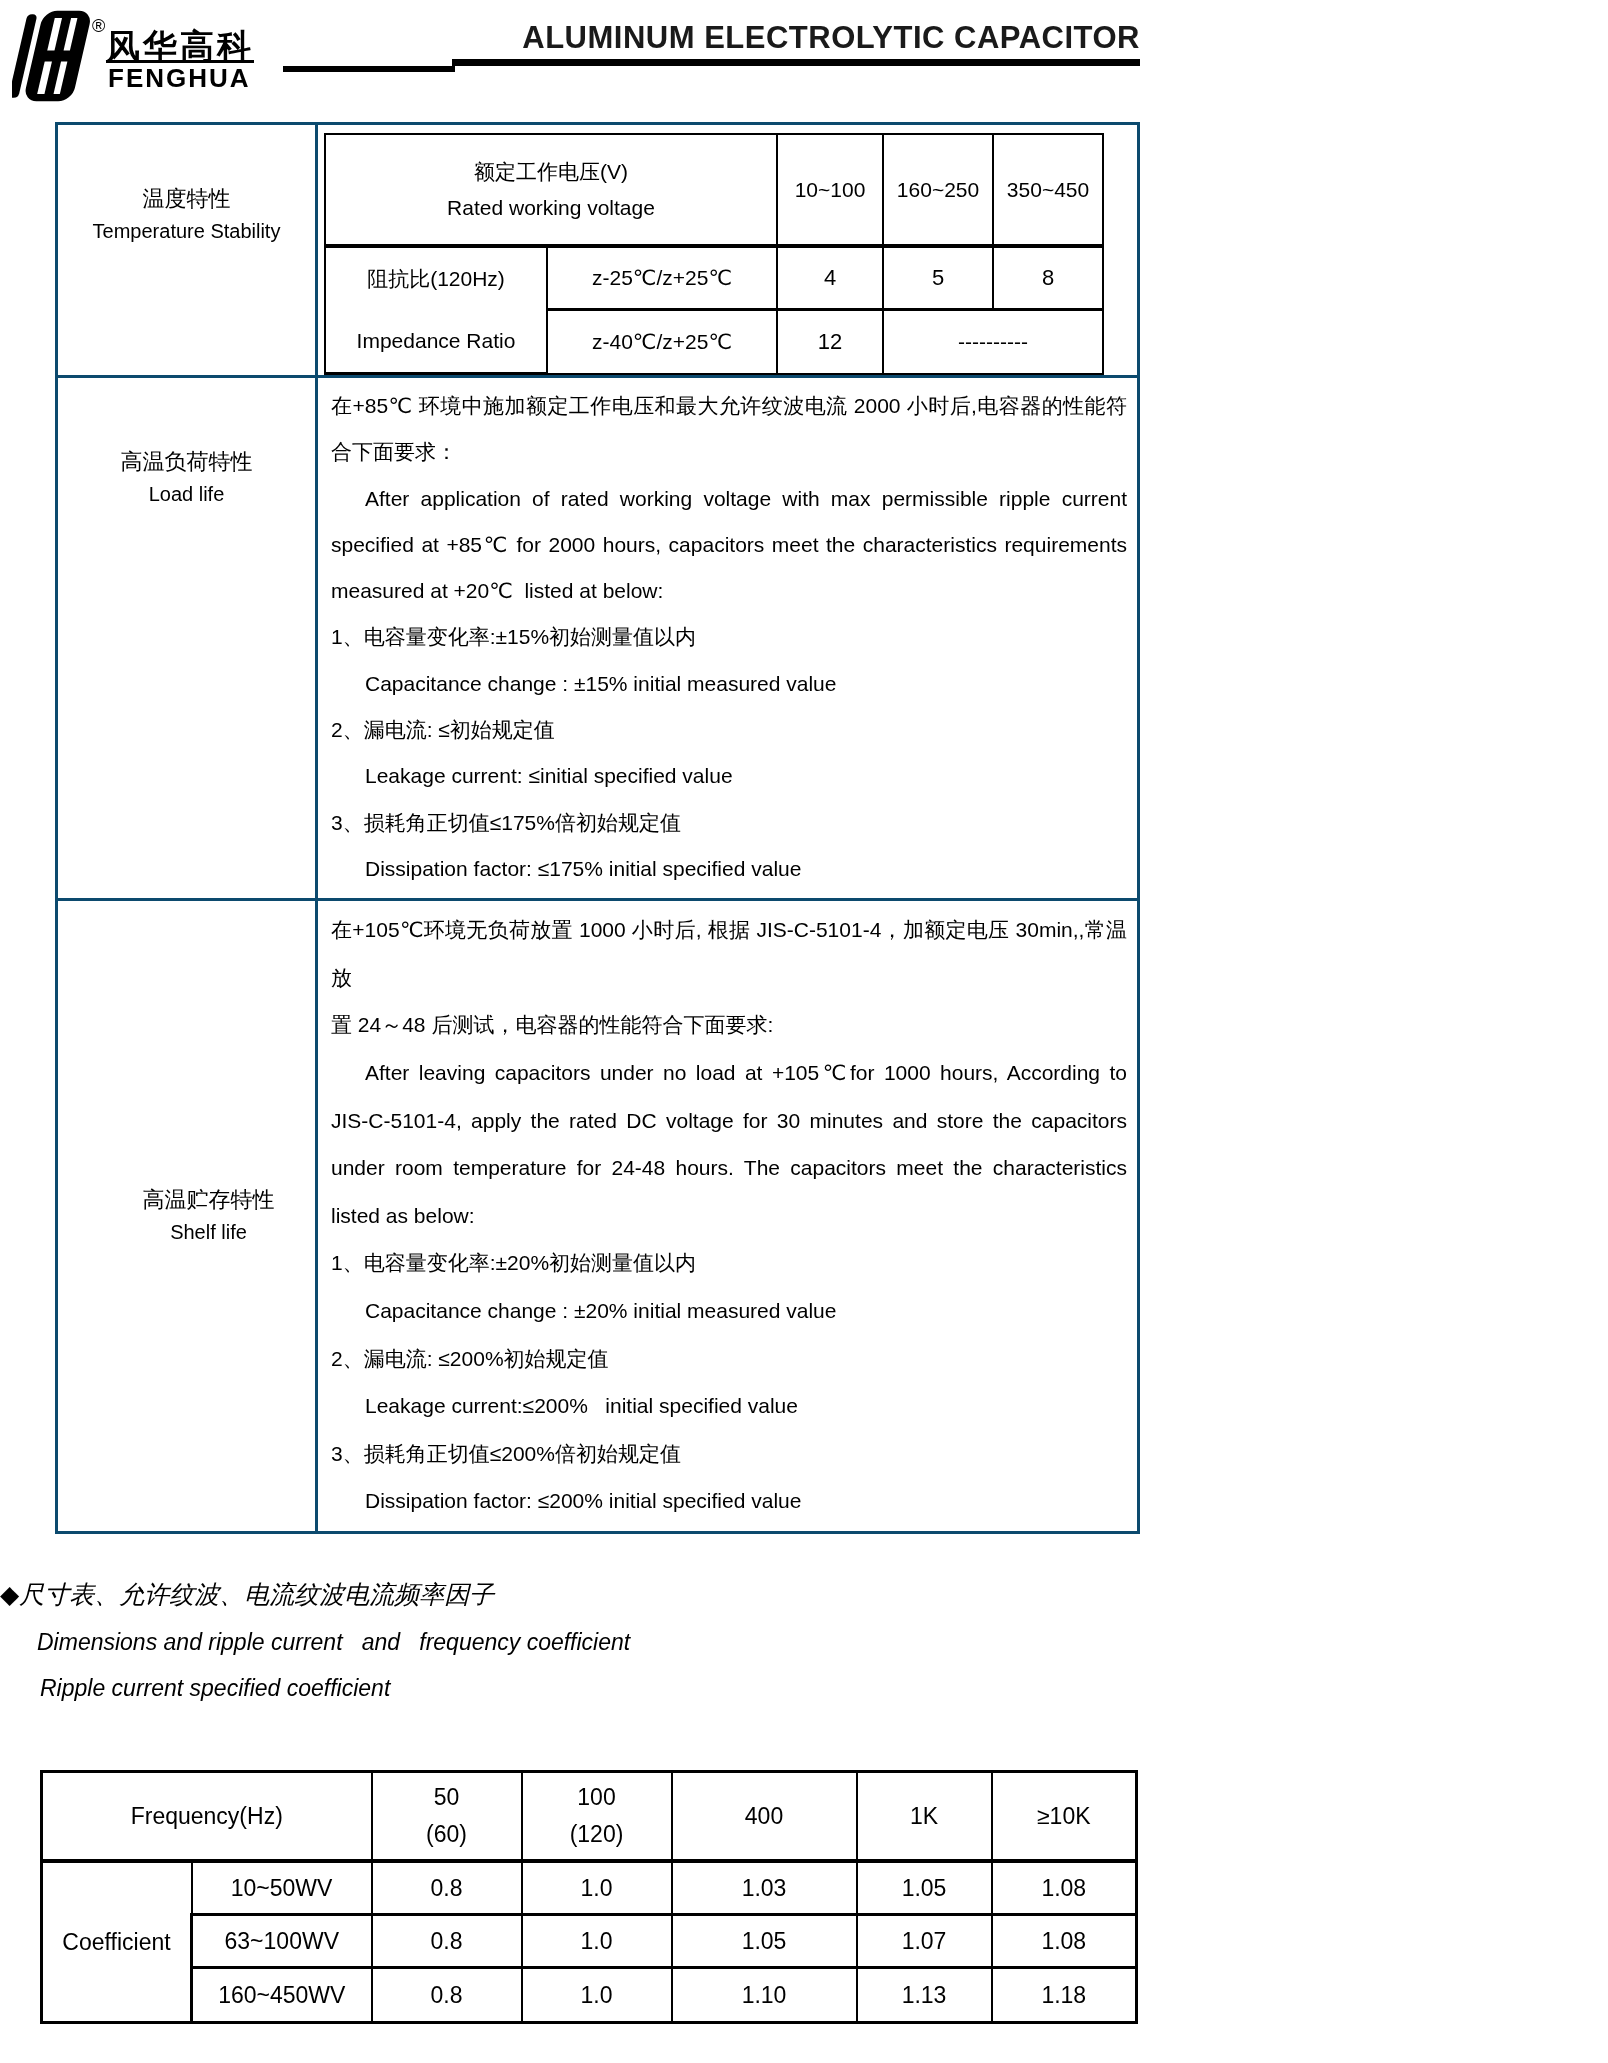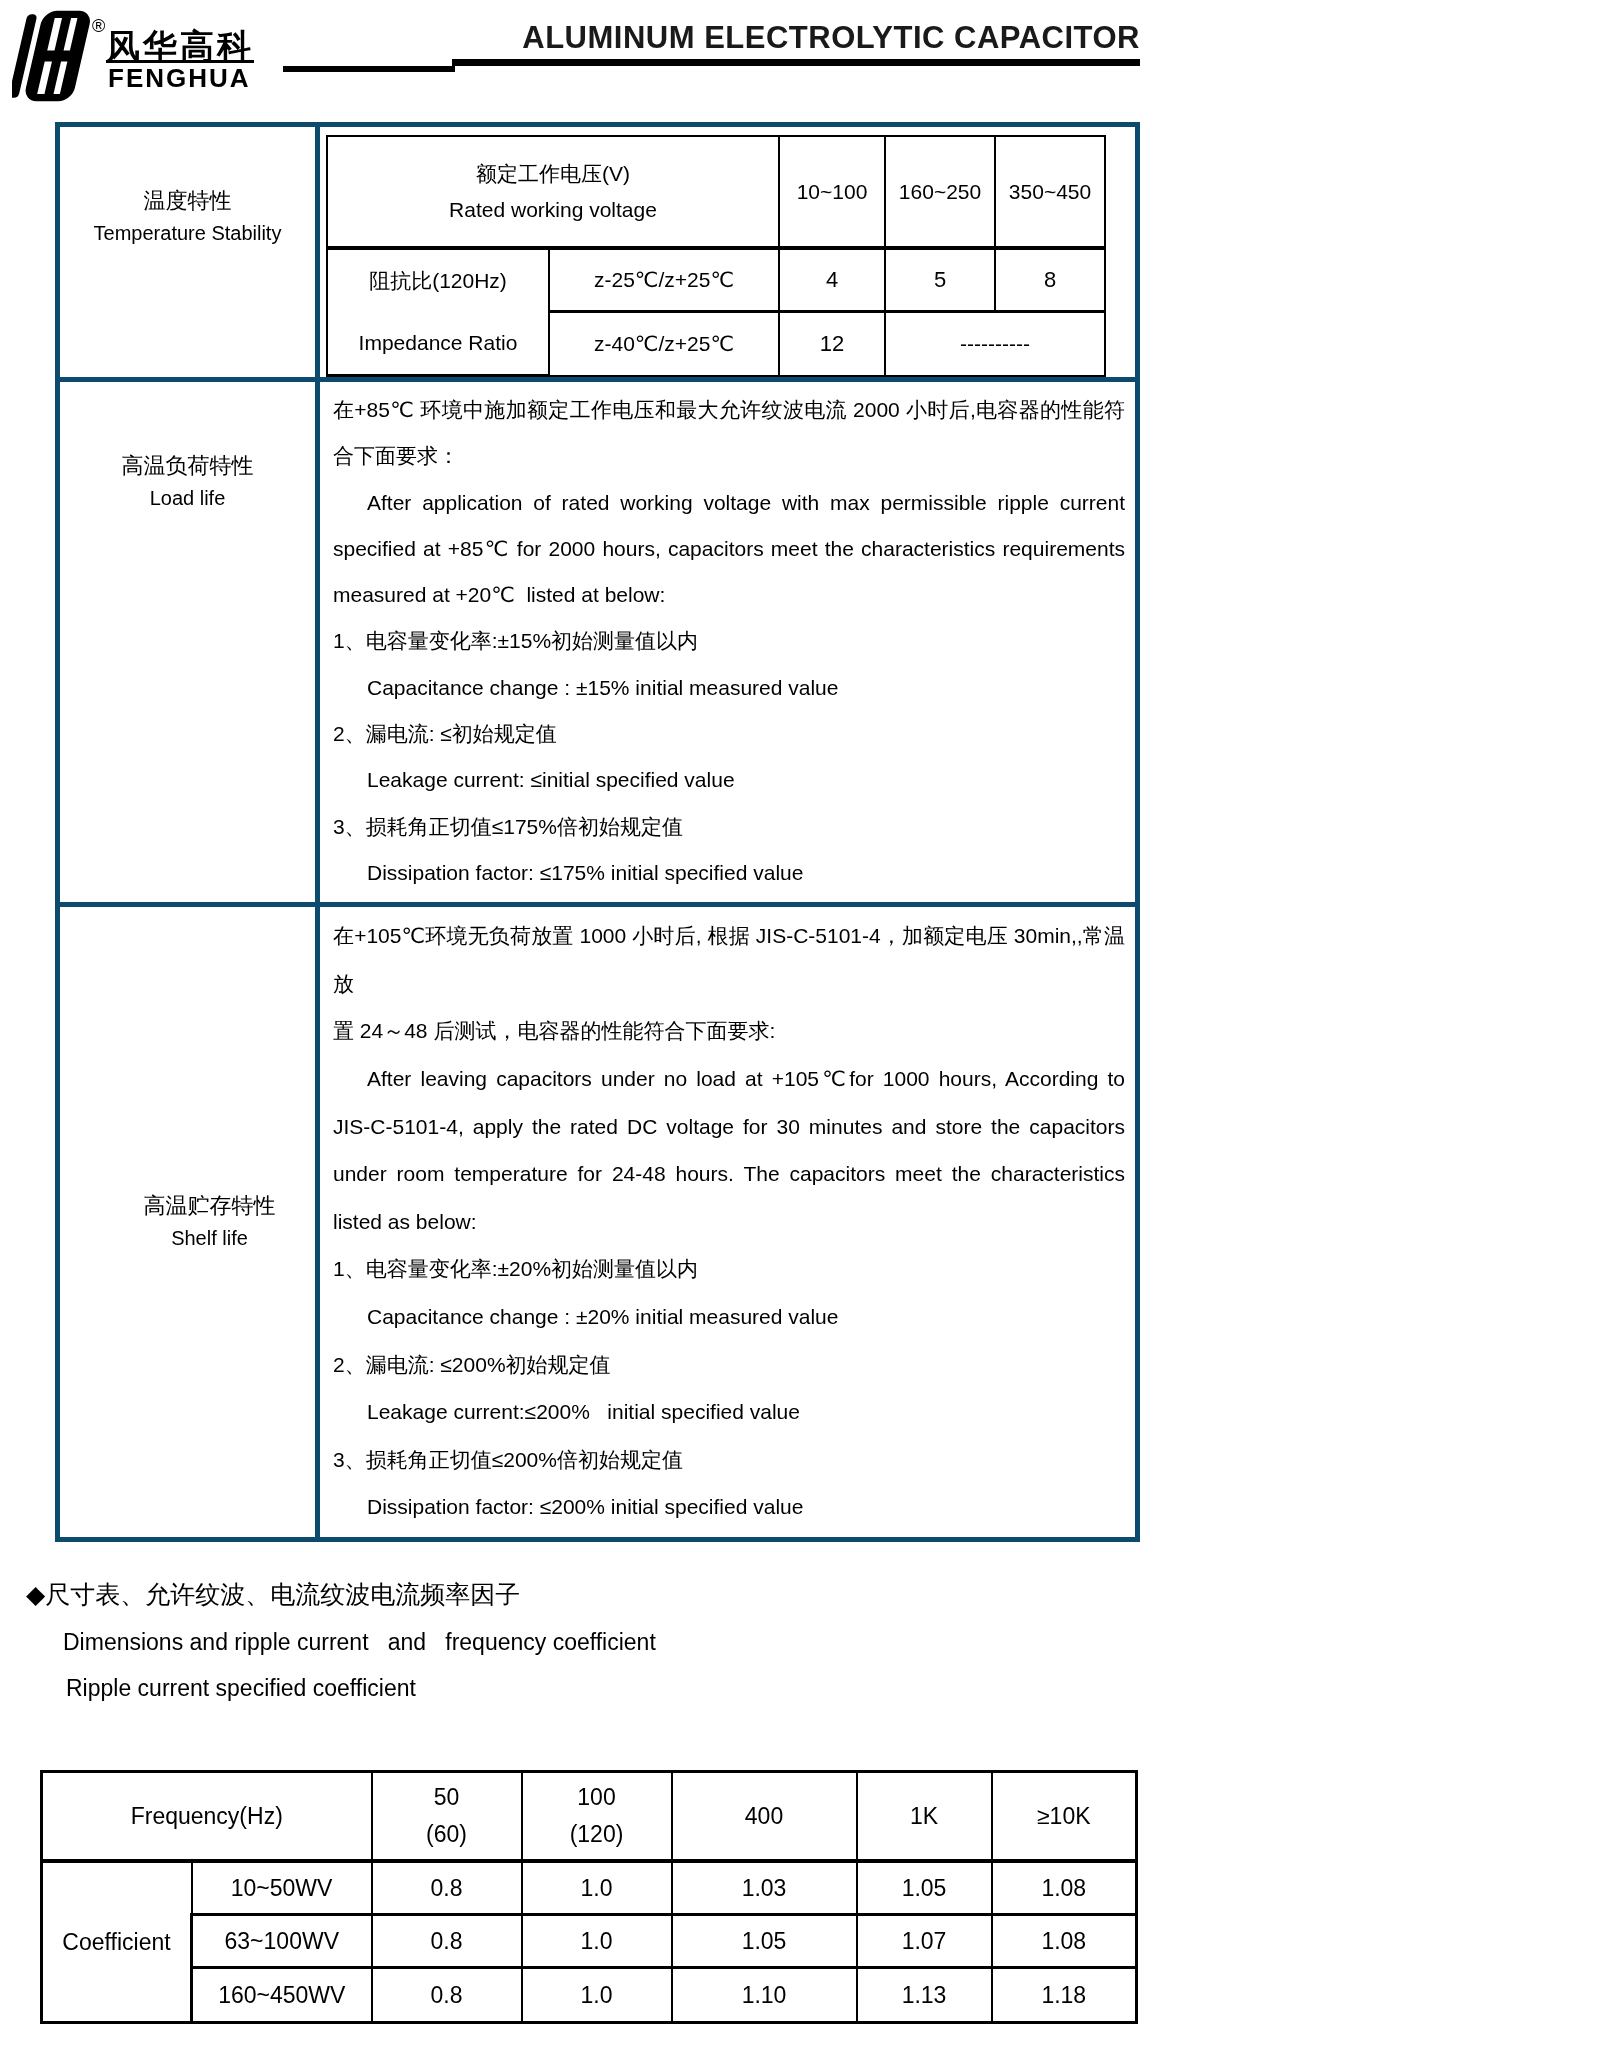--- a/index.html
+++ b/index.html
@@ -14,21 +14,21 @@
   .brand-cn{position:absolute;left:106px;top:24px;font-size:34px;font-weight:bold;letter-spacing:3px;text-decoration:underline;}
   .brand-en{position:absolute;left:108px;top:63px;font-size:26px;font-weight:700;letter-spacing:2px;}
   .page-title{position:absolute;right:468px;top:20px;font-size:31px;font-weight:800;color:#1a1a1a;letter-spacing:.5px;white-space:nowrap;}
   .rule-a{position:absolute;left:283px;top:66px;width:172px;height:6px;background:#000;}
   .rule-b{position:absolute;left:452px;top:59px;width:688px;height:7px;background:#000;}
 
   
   table{border-collapse:collapse;table-layout:fixed;}
   td{padding:0;}
   .spec{position:absolute;left:55px;top:122px;width:1085px;}
-  .spec > tbody > tr > td{border:5px solid #0c4a6e;}
+  .spec > tbody > tr > td{border:3px solid #0c4a6e;}
   .spec .lbl{text-align:center;vertical-align:top;}
   .spec .lbl .l1{font-size:22px;line-height:32px;}
   .spec .lbl .l2{font-size:20px;line-height:32px;}
   .lbl-temp{padding-top:58px;}
   .lbl-load{padding-top:68px;}
   .lbl-shelf{vertical-align:middle !important;padding-left:44px;}
   .cont{vertical-align:top;}
 
   
   .inner{margin:8px 0 0 6px;width:778px;}
@@ -43,21 +43,21 @@
   .bodycell{padding:5px 10px 6px 13px;}
   .ln{font-size:21px;}
   .load .ln{line-height:46.3px;}
   .shelf .ln{line-height:47.6px;}
   .ln.pre{white-space:pre-wrap;}
   .ln.just{text-align:justify;text-align-last:justify;}
   .ln.ind{text-indent:34px;}
   .ln.sub{padding-left:34px;}
 
   
-  .sect{position:absolute;left:26px;top:1576px;width:1120px;}
+  .sect{position:absolute;left:0;top:1576px;width:1120px;font-style:italic;}
   .h-cn{font-size:25px;line-height:36px;white-space:pre-wrap;}
   .h-en{font-size:23px;line-height:36px;margin-top:12px;padding-left:37px;white-space:pre-wrap;}
   .s-cn{font-size:24px;line-height:36px;margin-top:8px;padding-left:44px;}
   .s-en{font-size:23px;line-height:36px;margin-top:10px;padding-left:40px;}
 
   
   .freq{position:absolute;left:40px;top:1770px;width:1095px;}
   .freq td{border:2px solid #000;text-align:center;vertical-align:middle;font-size:23px;}
   .freq tr td:first-child{border-left:3px solid #000;}
   .freq tr td:last-child{border-right:3px solid #000;}

